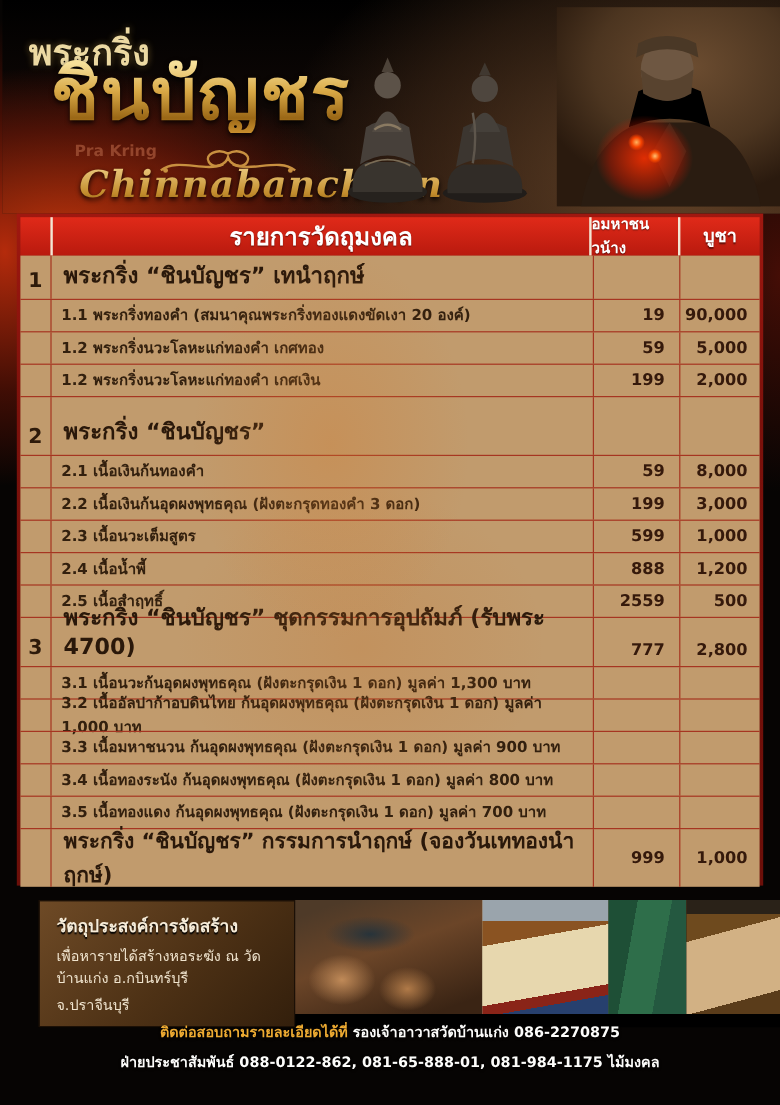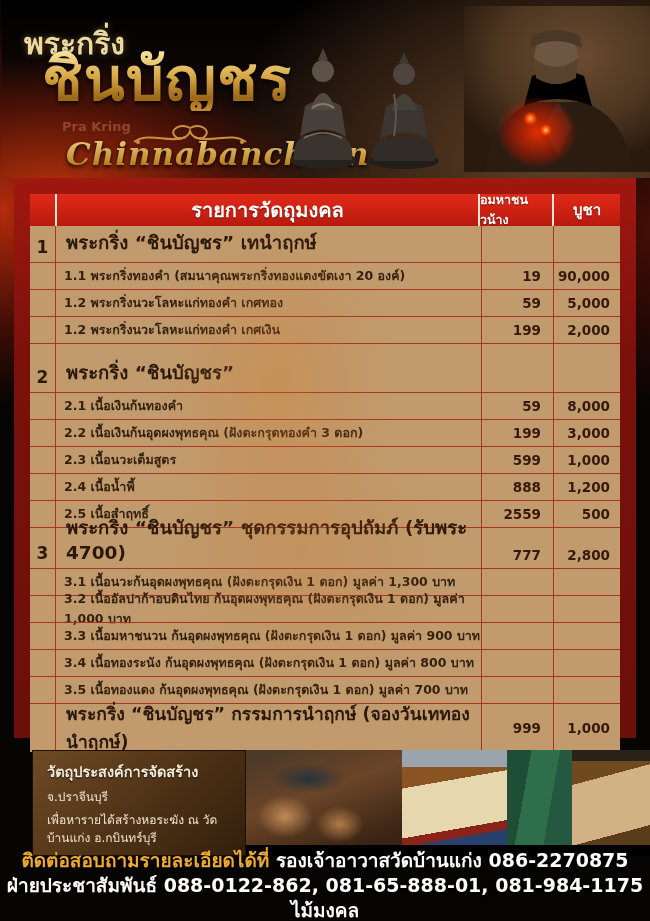--- a/index.html
+++ b/index.html
@@ -34,21 +34,21 @@
   .monk{position:absolute;left:462px;top:6px;width:188px;height:166px;
     background:radial-gradient(ellipse 150px 120px at 60% 30%, #6b4c30, #4c3520 55%, #2a1a0e 90%);}
   .monk svg{position:absolute;inset:0;}
   .monk-glow{position:absolute;left:18px;top:78px;width:110px;height:96px;
     background:
       radial-gradient(circle 10px at 44% 36%, #ffb25e, rgba(255,70,0,.9) 40%, transparent 70%),
       radial-gradient(circle 8px at 58% 48%, #ffc070, rgba(255,80,0,.85) 45%, transparent 75%),
       radial-gradient(ellipse 52px 46px at 50% 50%, rgba(255,48,0,.85), rgba(200,25,0,.45) 55%, transparent 78%);}
   
   .pricing-table{position:absolute;left:14px;top:178px;width:622px;height:560px;box-sizing:border-box;
-    padding:16px;background:linear-gradient(#a01810,#7c110b 30%,#6b0f09);display:flex;flex-direction:column;}
+    padding:3px;background:linear-gradient(#a01810,#7c110b 30%,#6b0f09);display:flex;flex-direction:column;}
   .thead{height:32px;flex:0 0 32px;display:flex;align-items:stretch;
     background:linear-gradient(#e02a19,#b91a0e);}
   .hcell{display:flex;align-items:center;justify-content:center;color:#fff;font-weight:bold;
     text-shadow:0 1px 1px rgba(0,0,0,.5);}
   .h-gutter{flex:0 0 25px;border-right:2px solid #f3e6d4;}
   .h-main{flex:1;font-size:20px;border-right:2px solid #f3e6d4;}
   .h-qty{flex:0 0 72px;font-size:12.5px;border-right:2px solid #f3e6d4;}
   .h-price{flex:0 0 66px;font-size:15px;}
   .tbody{position:relative;display:flex;flex-direction:column;background:#c19b6d;}
   .tbody::before{content:"";position:absolute;inset:0;pointer-events:none;
@@ -92,21 +92,21 @@
       linear-gradient(170deg,#8a5322 18% 34%, #e7d7ae 34% 78%, #8a2418 78% 86%, #27406e 86%);
       background-color:#e0d0a8;}
   .photo-green{width:65px;background:
       linear-gradient(100deg,#1e4f36 0 30%,#2e6e4a 30% 65%,#245840 65%);}
   .photo-temple2{width:82px;background:
       linear-gradient(#2a2218 0 12%, transparent 12%),
       linear-gradient(165deg,#6e4a1e 12% 30%, #d2b184 30% 82%, #5a3c1a 82%);}
   
   .contact{position:absolute;left:0;top:848px;width:650px;text-align:center;
     font-weight:600;}
-  .contact-line{font-size:19px;line-height:25px;color:#fdfdfb;text-shadow:0 1px 2px #000;}
+  .contact-line{font-size:12px;line-height:25px;color:#fdfdfb;text-shadow:0 1px 2px #000;}
   .contact-label{color:#eeab32;font-weight:bold;}
 </style>
 </head>
 <body>
 
 <div class="page">
 
   <div class="header">
     <div class="small-title">พระกริ่ง</div>
     <div class="main-title">ชินบัญชร</div>
@@ -262,22 +262,22 @@
           <div class="cell qty">999</div>
           <div class="cell price">1,000</div>
         </div>
       </div>
     <div class="table-filler"></div>
   </div>
 
   <div class="photo-band">
     <div class="purpose-box">
       <div class="purpose-title">วัตถุประสงค์การจัดสร้าง</div>
+      <div class="purpose-line">เพื่อหารายได้สร้างหอระฆัง ณ วัดบ้านแก่ง อ.กบินทร์บุรี</div>
       <div class="purpose-line">จ.ปราจีนบุรี</div>
-      <div class="purpose-line">เพื่อหารายได้สร้างหอระฆัง ณ วัดบ้านแก่ง อ.กบินทร์บุรี</div>
     </div>
     <div class="photo photo-ceremony"></div>
     <div class="photo photo-temple1"></div>
     <div class="photo photo-green"></div>
     <div class="photo photo-temple2"></div>
   </div>
 
   <div class="contact">
     <div class="contact-line"><span class="contact-label">ติดต่อสอบถามรายละเอียดได้ที่</span><span> รองเจ้าอาวาสวัดบ้านแก่ง 086-2270875</span></div>
     <div class="contact-line">ฝ่ายประชาสัมพันธ์ 088-0122-862, 081-65-888-01, 081-984-1175 ไม้มงคล</div>

